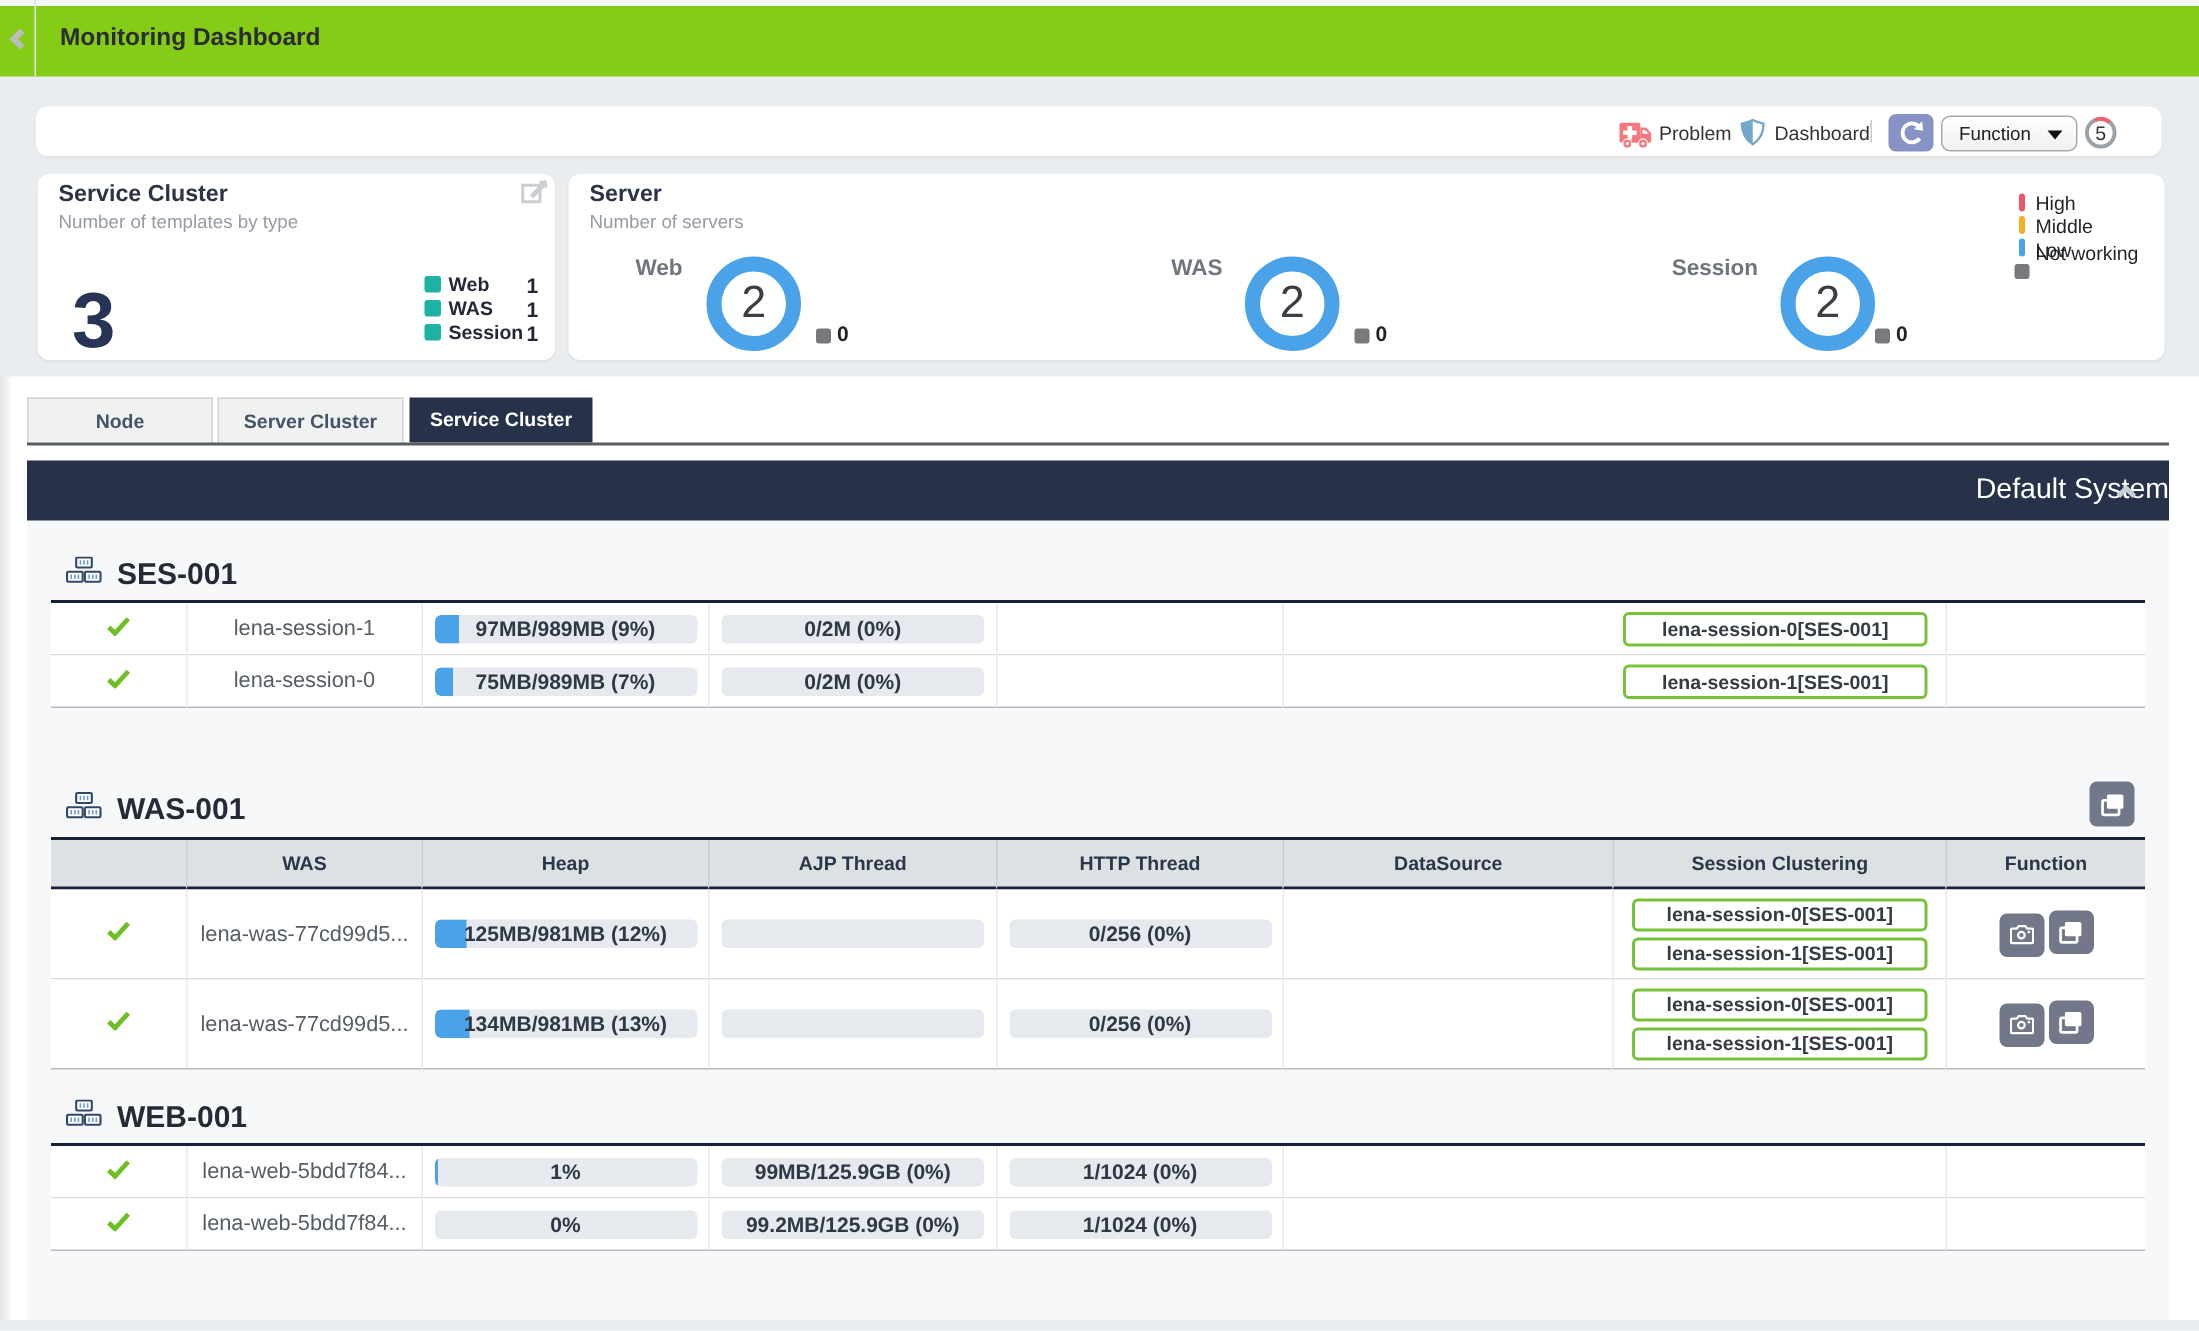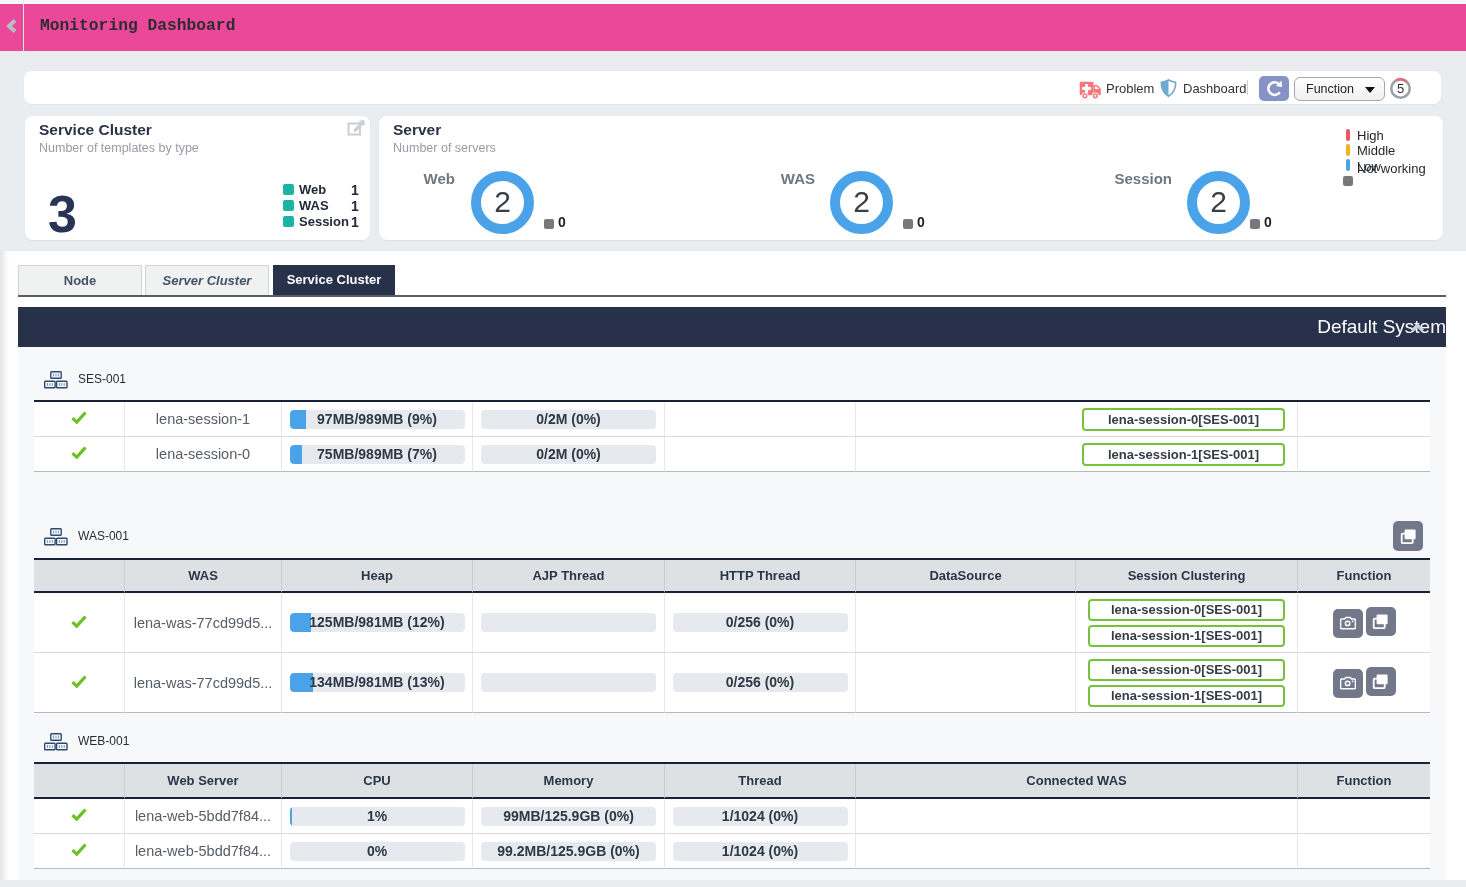--- a/index.html
+++ b/index.html
@@ -1,21 +1,21 @@
 <!DOCTYPE html>
 <html><head>
 <meta charset="utf-8">
 <style>
 * { margin:0; padding:0; box-sizing:border-box; }
 html,body { width:1466px; height:887px; font-family:"Liberation Sans", sans-serif; }
 body { position:relative; background:#e9edf0; overflow:hidden; }
 .abs { position:absolute; }
 
 
-#hdr { left:0; top:0; width:1466px; height:51px; background:#ec4899;font-family:Liberation Mono, monospace; }
+#hdr { left:0; top:0; width:1466px; height:51px; background:#84cc16; }
 #hdr .topstrip { left:0; top:0; width:1466px; height:4px; background:#f5f6f7; }
 #hdr .vline { left:23px; top:0px; width:1px; height:51px; background:#e4e4e4; }
 #hdr h1 { position:absolute; left:40px; top:16px; font-size:16.3px; font-weight:bold; color:#2b2d33; letter-spacing:0; }
 #backcaret { left:3px; top:17px; }
 
 
 #band { left:0; top:51px; width:1466px; height:200px; background:#e9edf0; }
 
 
 #toolbar { left:24px; top:71px; width:1417px; height:33px; background:#fff; border-radius:8px; box-shadow:0 1px 2px rgba(0,0,0,.04); }
@@ -54,21 +54,21 @@
 .tab.off { background:#f0f1f1; border:1px solid #d4d4d4; border-bottom:none; color:#44536a; }
 .tab.on { background:#273149; color:#fff; }
 #tabline { left:18px; top:295px; width:1428px; height:2px; background:#585d64; }
 
 
 #accbar { left:18px; top:307px; width:1428px; height:40px; background:#273149; color:#fff; font-size:19px; line-height:40px;text-align:right; }
 #accbar .t { margin-left:21px; }
 #accbody { left:18px; top:347px; width:1428px; height:533px; background:#f7f8f9; }
 
 
-.sect { position:absolute; font-size:12px; font-weight:normal; color:#252b36; }
+.sect { position:absolute; font-size:20px; font-weight:bold; color:#252b36; }
 .cicon { position:absolute; }
 
 
 table.grid { position:absolute; border-collapse:separate; border-spacing:0; table-layout:fixed; border-top:2px solid #182138; background:#fff; }
 .grid th { background:#dde1e4; border-bottom:2px solid #182138; border-left:1px solid #c9cdd4; font-size:13px; font-weight:bold; color:#2b3648; }
 .grid th:first-child { border-left:none; }
 .grid td { background:#fff; border-bottom:1px solid #d8dbde; border-left:1px solid #e6e8eb; font-size:14.5px; color:#555d66; text-align:center; vertical-align:middle; position:relative; }
 .grid td:first-child { border-left:none; }
 .grid tr.last td { border-bottom:1px solid #b5bac0; }
 
@@ -194,21 +194,21 @@
 <div class="abs ltx" style="left:1357px; top:143px;">Middle</div>
 <div class="abs lbar" style="left:1346px; top:159px; background:#4aa3e8;"></div>
 <div class="abs ltx" style="left:1357px; top:158.5px;">Low</div>
 <div class="abs" style="left:1343px; top:176px; width:10px; height:10px; border-radius:2px; background:#77797c;"></div>
 <div class="abs ltx" style="left:1357px; top:161px;">Not working</div>
 
 <div class="abs" id="panel"></div>
 <div class="abs" id="leftshade"></div>
 
 <div class="abs tab off" style="left:18px; width:124px;">Node</div>
-<div class="abs tab off" style="left:145px; width:124px;font-style:italic;">Server Cluster</div>
+<div class="abs tab off" style="left:145px; width:124px;">Server Cluster</div>
 <div class="abs tab on" style="left:273px; width:122px;">Service Cluster</div>
 <div class="abs" id="tabline"></div>
 
 <div class="abs" id="accbody"></div>
 <div class="abs" id="accbar"><span class="t">Default System</span>
   <svg class="abs" style="right:21px; top:15px;" width="15" height="12" viewBox="0 0 15 12">
       <path d="M2.2 8.8 L7.5 3.5 L12.8 8.8" stroke="#c9cfd6" stroke-width="3.4" fill="none" stroke-linejoin="miter"></path>
     </svg>
 </div>
 
@@ -422,29 +422,20 @@
   <colgroup>
       <col style="width:90px">
       <col style="width:157px">
       <col style="width:191px">
       <col style="width:192px">
       <col style="width:191px">
       <col style="width:442px">
       <col style="width:133px">
     </colgroup>
   <tbody>
-      <tr>
-        <th style="height:35px;"></th>
-        <th>Web Server</th>
-        <th>CPU</th>
-        <th>Memory</th>
-        <th>Thread</th>
-        <th>Connected WAS</th>
-        <th>Function</th>
-      </tr>
   <tr>
     <td style="height:35px;"><svg width="16" height="13" viewBox="0 0 16 13">
             <path d="M1.5 7.2 L5.7 11.2 L14.5 1.5" fill="none" stroke="#6cc024" stroke-width="3.2"></path>
           </svg></td>
     <td>lena-web-5bdd7f84...</td>
     <td>
           <div class="bar">
             <div class="fill" style="width:2.5px; border-radius:4px 0 0 4px;"></div>
             <div class="btxt">1%</div>
           </div>

